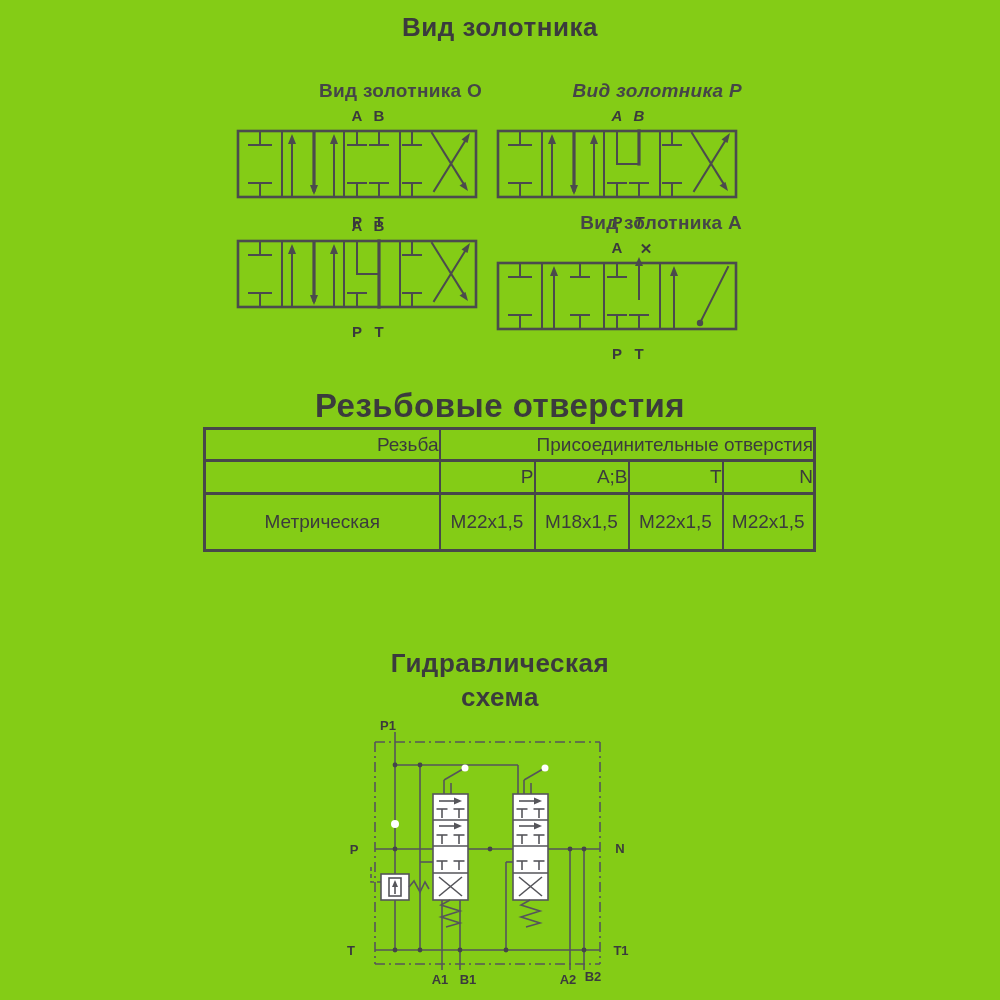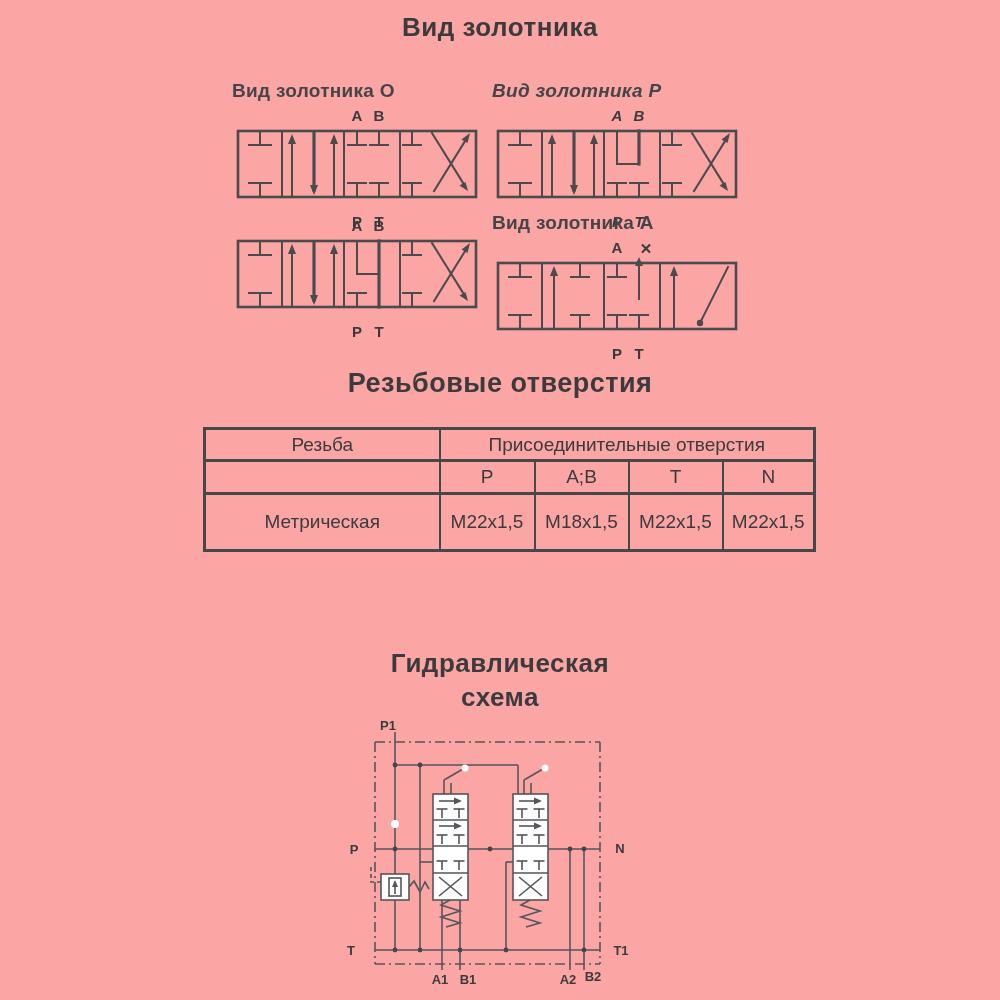--- a/index.html
+++ b/index.html
@@ -1,35 +1,35 @@
 <!DOCTYPE html>
 <html><head>
 <meta charset="utf-8">
 <style>
   html,body{margin:0;padding:0;background:#fff;}
-  .page{position:relative;width:1000px;height:1000px;background:#fca5a5;overflow:hidden;
+  .page{position:relative;width:1000px;height:1000px;background:#84cc16;overflow:hidden;
         font-family:"Liberation Sans",sans-serif;color:#3a3a3c;}
   .h1{position:absolute;left:0;width:1000px;text-align:center;font-size:26px;font-weight:bold;
       letter-spacing:.5px;color:#3b3b3d;}
   
-  .vcard{position:absolute;width:250px;text-align:left;}
+  .vcard{position:absolute;width:250px;text-align:right;}
   .vtitle{font-size:19px;font-weight:bold;color:#454548;letter-spacing:.3px;}
   .valve-svg{display:block;margin:3px auto 0;width:242px;height:126px;}
   .valve-svg line, .valve-svg rect, .valve-svg polyline{stroke:#4b4b4d;stroke-width:2;fill:none;stroke-linecap:square;}
   .valve-svg rect.bx{stroke-width:2.6;}
   .valve-svg .thk{stroke-width:3.2;}
   .valve-svg polygon{fill:#4b4b4d;stroke:none;}
   .valve-svg text{font-family:"Liberation Sans",sans-serif;font-size:15px;font-weight:bold;
       fill:#3a3a3c;text-anchor:middle;}
   
   .ttable{position:absolute;left:203px;top:427px;border-collapse:collapse;table-layout:fixed;
       border:3px solid #47474a;}
   .ttable td{border:2px solid #47474a;text-align:center;vertical-align:middle;font-size:19px;
       color:#3b3b3d;padding:0;}
-  .ttable tr.hd td{border-bottom:3px solid #47474a;}
+  .ttable tr.hd td{border-bottom:3px solid #47474a;text-align:right;}
   
   .schema-svg{position:absolute;left:330px;top:712px;width:340px;height:288px;}
   .schema-svg line,.schema-svg rect,.schema-svg polyline,.schema-svg path{stroke:#55555a;stroke-width:1.6;fill:none;}
   .schema-svg .bb{stroke-dasharray:10 4 2 4;}
   .schema-svg .pd{stroke-dasharray:4 3;}
   .schema-svg .wh{fill:#ffffff;}
   .schema-svg .dot{fill:#45454a;stroke:none;}
   .schema-svg polygon{fill:#55555a;stroke:none;}
   .schema-svg text{font-family:"Liberation Sans",sans-serif;font-size:13px;font-weight:bold;
       fill:#3b3b3d;text-anchor:middle;}
@@ -185,21 +185,21 @@
         <line x1="134" y1="78" x2="152" y2="78"></line>
       <line x1="178" y1="90" x2="178" y2="33"></line>
         <polygon points="178,29 174,39 182,39"></polygon>
       <line x1="232" y1="30" x2="204" y2="86"></line>
         <circle cx="204" cy="86" r="3.2" fill="#4b4b4d" stroke="none"></circle>
       <text x="121" y="122">P</text>
       <text x="143" y="122">T</text>
     </svg>
   </div>
 
-  <div class="h1" style="top:368px;font-size:27px;">Резьбовые отверстия</div>
+  <div class="h1" style="top:387px;font-size:33px;">Резьбовые отверстия</div>
 
   <table class="ttable">
     <colgroup>
         <col style="width:235px">
         <col style="width:95px">
         <col style="width:94px">
         <col style="width:94px">
         <col style="width:92px">
       </colgroup>
     <tbody>

